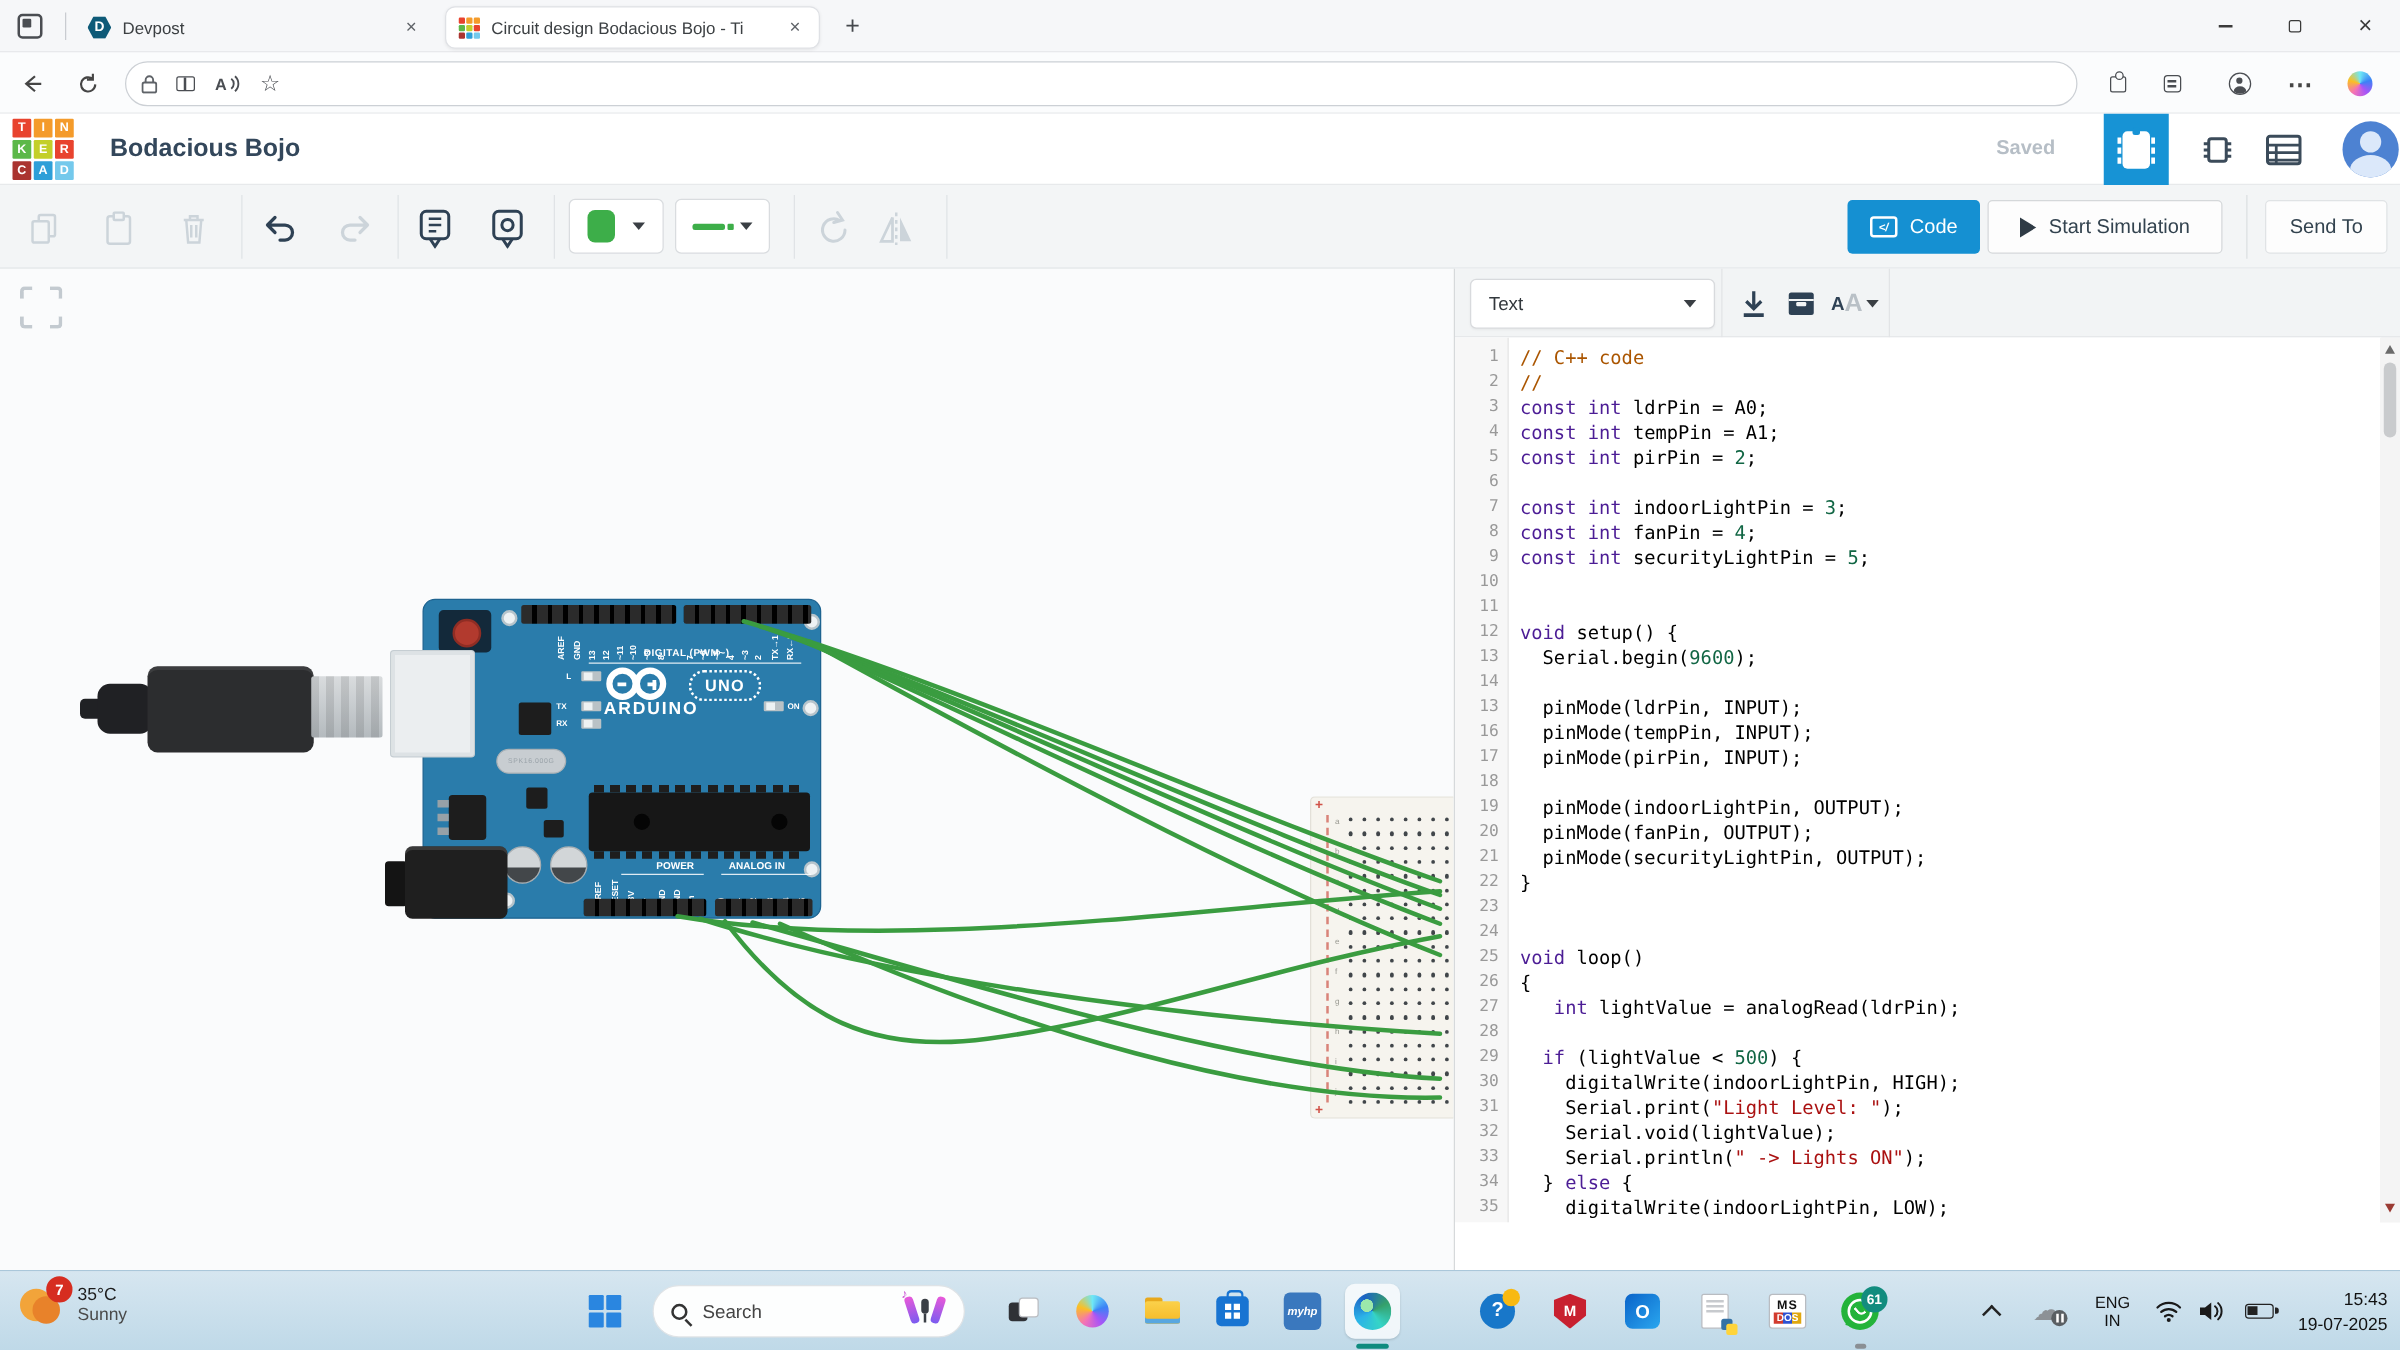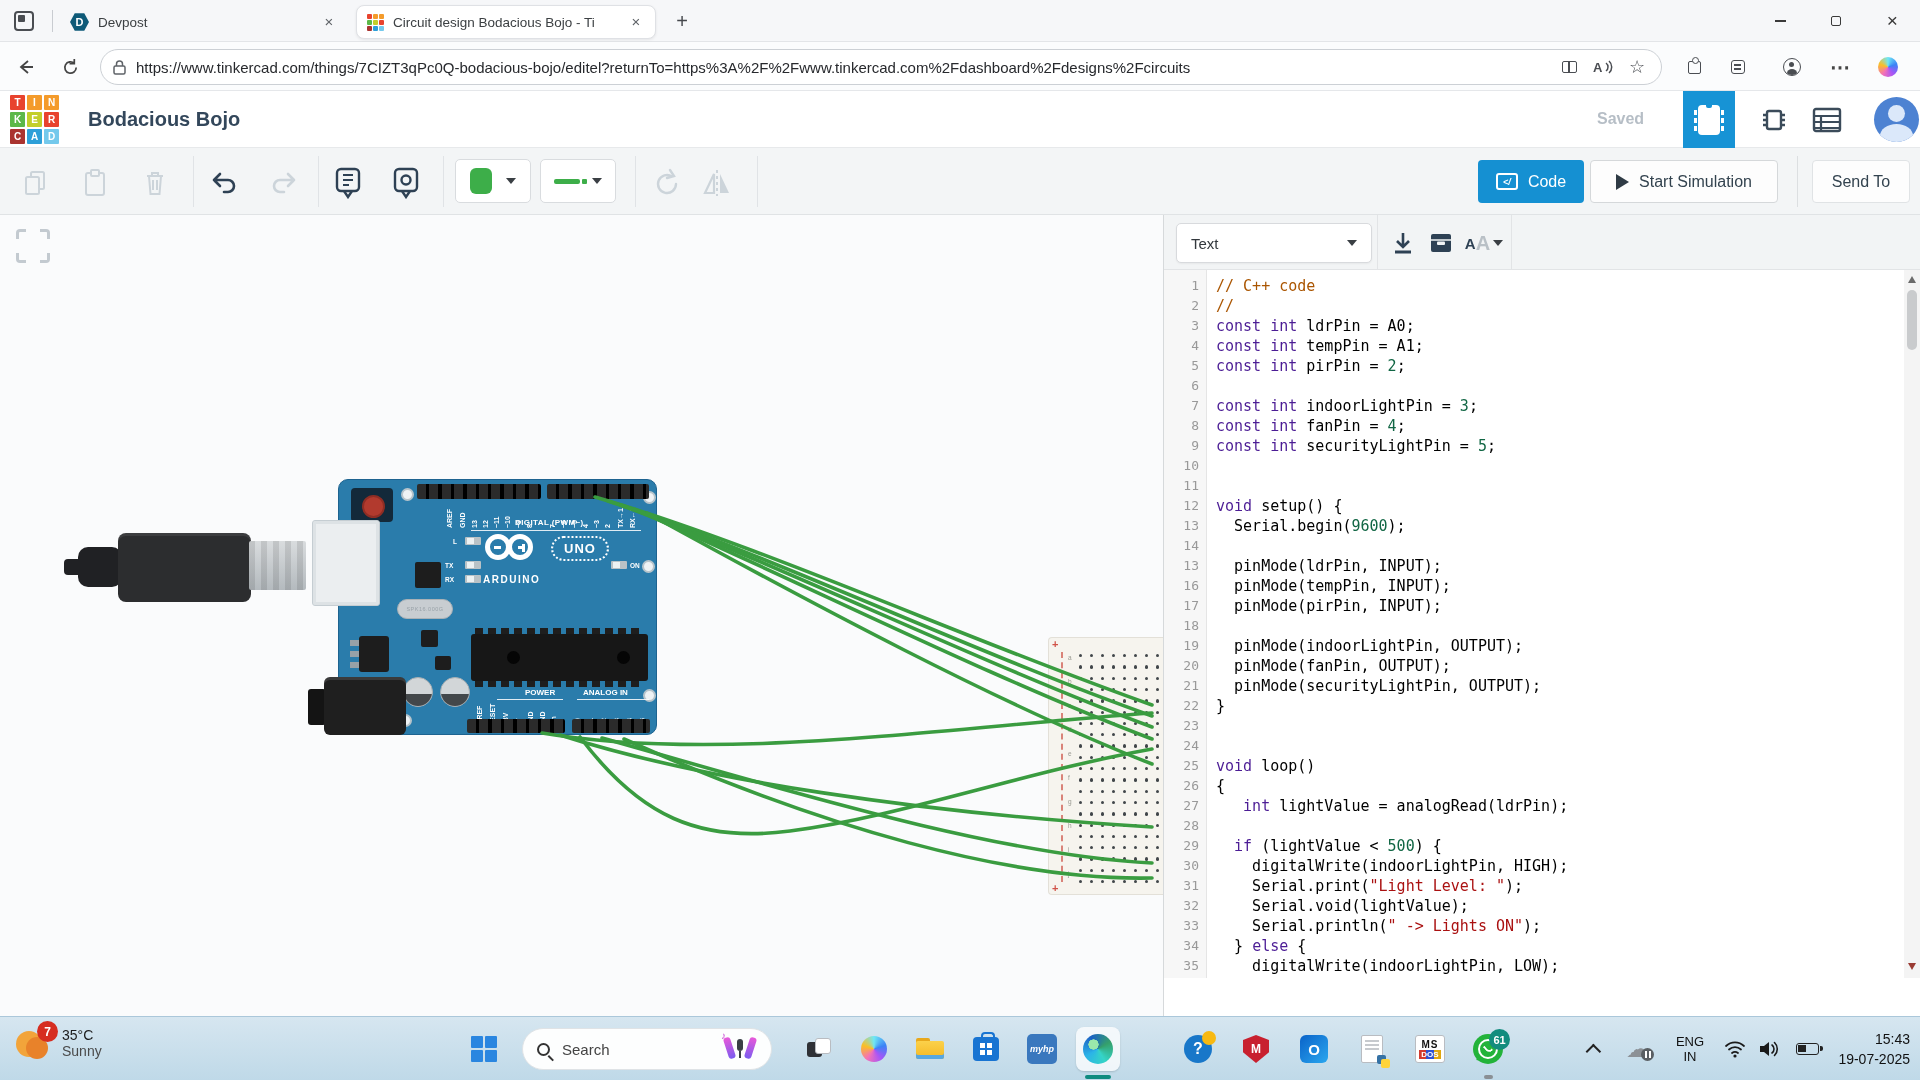--- a/index.html
+++ b/index.html
@@ -282,21 +282,20 @@
     <div class="nav-ic" style="left:54px">
       <svg width="19" height="19" viewBox="0 0 20 20">
           <path d="M16 10 a6 6 0 1 1 -2-4.5 M14 1 v5 h-5" stroke="#454545" stroke-width="1.8" fill="none"></path>
         </svg>
     </div>
     <div class="url-pill">
       <svg width="13" height="15" viewBox="0 0 13 15">
           <rect x="1" y="6" width="11" height="8" rx="1.5" stroke="#5f6368" fill="none" stroke-width="1.5"></rect>
           <path d="M3.5 6 V4 a3 3 0 0 1 6 0 V6" stroke="#5f6368" fill="none" stroke-width="1.5"></path>
         </svg>
-      <span class="url-text">https://www.tinkercad.com/things/7CIZT3qPc0Q-bodacious-bojo/editel?returnTo=https%3A%2F%2Fwww.tinkercad.com%2Fdashboard%2Fdesigns%2Fcircuits</span>
       <span class="pill-ic">
           <i class="split-ic"></i>
         </span>
       <span class="pill-ic">
         <svg width="20" height="16" viewBox="0 0 20 16">
             <text x="0" y="13" font-size="13" font-weight="bold" fill="#4a4d52" font-family="Liberation Sans,sans-serif">A</text>
             <path d="M13 4 a5 5 0 0 1 0 8 M16 2 a8 8 0 0 1 0 12" stroke="#4a4d52" stroke-width="1.5" fill="none"></path>
           </svg>
       </span>
       <span class="pill-ic ic-star"></span>
@@ -661,21 +660,21 @@
       <i class="led" style="left:126px;top:81px"></i>
       <span class="silk" style="left:106px;top:96px;font-size:6.5px">RX</span>
       <i class="led" style="left:126px;top:95px"></i>
       <div class="inf">
         <i style="left:0"></i>
           <i style="left:22px"></i>
         <b style="left:9px"></b>
           <b style="left:33px"></b>
           <u class="v"></u>
       </div>
-      <div class="silk" style="left:144px;top:94px;font-size:10px;letter-spacing:1.5px">ARDUINO</div>
+      <div class="silk" style="left:144px;top:78px;font-size:14px;letter-spacing:1.5px">ARDUINO</div>
       <div class="uno-oval">UNO</div>
       <i class="led" style="left:272px;top:81px"></i>
       <span class="silk" style="left:291px;top:82px;font-size:6.5px">ON</span>
       <div class="blacksq" style="left:76px;top:82px;width:26px;height:26px"></div>
       <div class="crystal">SPK16.000G</div>
       <div class="blacksq" style="left:82px;top:150px;width:17px;height:17px"></div>
       <div class="blacksq" style="left:96px;top:176px;width:16px;height:14px"></div>
       <div class="transistor">
           <i style="top:4px"></i>
           <i style="top:15px"></i>

